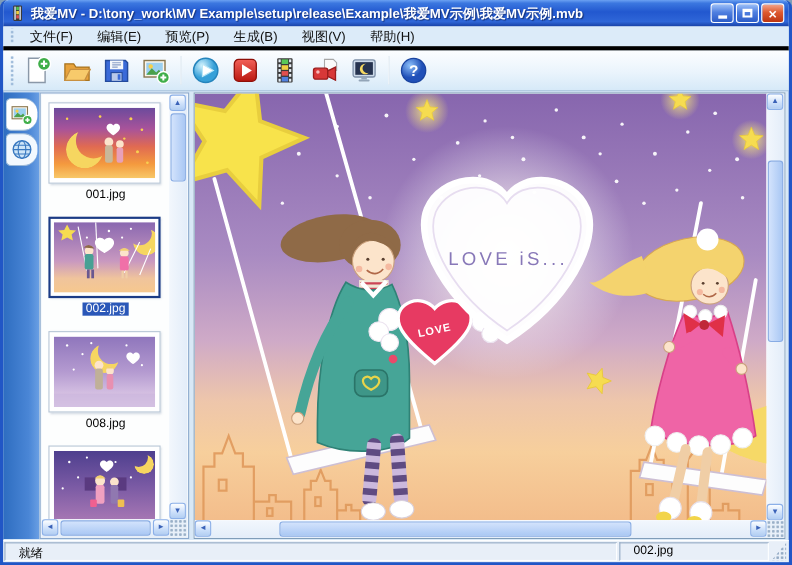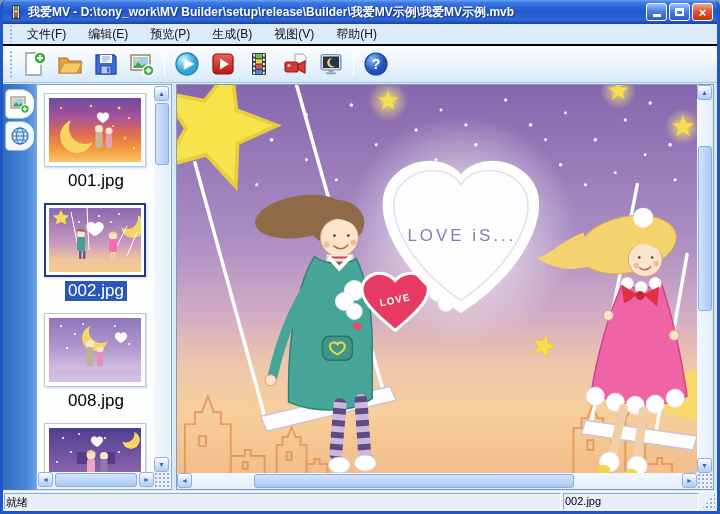--- a/index.html
+++ b/index.html
@@ -18,21 +18,21 @@
     white-space:nowrap; overflow:hidden; flex:1; }
   .winbtn { width:21px; height:18px; margin-left:2px; border:1px solid #fff; border-radius:3px;
     display:flex; align-items:center; justify-content:center;
     background:linear-gradient(180deg,#9cc0f8,#4f7fe0 45%,#2c5cc8); }
   .winbtn.close { background:linear-gradient(180deg,#f2a58d,#de5a30 45%,#bc3512); }
   .minbar { width:8px; height:3px; background:#fff; margin-top:7px; }
   .maxbox { width:9px; height:8px; border:2px solid #fff; border-top-width:3px; }
   .closex { color:#fff; font-size:13px; font-weight:bold; line-height:1; }
 
   
-  .menubar { height:22px; flex:0 0 22px; background:#dcebf9; border-bottom:2px solid #000000;
+  .menubar { height:22px; flex:0 0 22px; background:#dcebf9; border-bottom:4px solid #000000;
     display:flex; align-items:center; padding-left:2px; }
   .grip { width:5px; height:80%; margin:0 3px;
     background-image:radial-gradient(circle,#9ab8d8 1px,transparent 1.4px);
     background-size:4px 4px; background-position:center; background-repeat:repeat-y; }
   .menu-item { font-size:12px; color:#111; padding:3px 11px; cursor:default; }
 
   
   .toolbar { height:37px; flex:0 0 37px; display:flex; align-items:center; padding-left:2px;
     background:linear-gradient(180deg,#fcfdff 0%,#eaf4fc 55%,#d6e9f8 100%);
     border-bottom:1px solid #a9c4dc; }
@@ -53,21 +53,21 @@
   
   .thumb-panel { width:136px; flex:0 0 136px; position:relative; background:#f2f7fc;
     border:1px solid #8aa8cc; margin-right:4px; }
   .thumb-list { position:absolute; left:1px; top:1px; right:17px; bottom:17px;
     background:#fdfefe; overflow:hidden; padding-top:7px; }
   .thumb-item { width:104px; margin:0 auto 12px auto; text-align:center; cursor:pointer; }
   .thumb-frame { background:#fff; border:1px solid #b7c6d6; padding:4px; width:102px; height:74px;
     box-shadow:1px 1px 2px rgba(120,140,170,.35); }
   .thumb-item.selected .thumb-frame { border:2px solid #1c3c86; padding:3px; }
   .thumb-frame svg { display:block; width:92px; height:64px; }
-  .thumb-label { font-size:17px; color:#000; margin-top:4px; display:inline-block; padding:0 3px; }
+  .thumb-label { font-size:11px; color:#000; margin-top:4px; display:inline-block; padding:0 3px; }
   .thumb-item.selected .thumb-label { background:#2a57b8; color:#fff; }
 
   
   .sb-btn { width:15px; height:15px; flex:0 0 15px; border:1px solid #8cb0e8; border-radius:3px;
     background:linear-gradient(180deg,#fdfeff,#cbdffa 60%,#b2cef2);
     color:#3a62b8; font-size:7px; line-height:13px; text-align:center; }
   .vsb { position:absolute; width:16px; display:flex; flex-direction:column; background:
     linear-gradient(90deg,#f2f7fd,#e3edf9); }
   .hsb { position:absolute; height:16px; display:flex; background:
     linear-gradient(180deg,#f2f7fd,#e3edf9); }
@@ -87,21 +87,21 @@
   .preview-canvas { position:absolute; left:0; top:0; right:16px; bottom:16px; overflow:hidden; }
   .preview-canvas svg { width:100%; height:100%; display:block; }
   .preview-pane .vsb { right:0; top:0; bottom:16px; }
   .preview-pane .hsb { left:0; right:16px; bottom:0; }
   .preview-pane .sb-corner { right:0; bottom:0; }
 
   
   .statusbar { height:20px; flex:0 0 20px; background:#e8eff8; border-top:1px solid #fff;
     display:flex; align-items:stretch; padding:1px 2px 1px 1px; font-size:11px; }
   .sb-cell { border:1px solid; border-color:#93aac4 #fdfeff #fdfeff #93aac4;
-    padding:1px 1px; margin-right:2px; white-space:nowrap; overflow:hidden; }
+    padding:1px 12px; margin-right:2px; white-space:nowrap; overflow:hidden; }
   .cell-ready { flex:1; }
   .cell-file { width:136px; flex:0 0 136px; }
   .cell-info { width:162px; flex:0 0 162px; }
   .status-grip { width:14px; flex:0 0 14px;
     background-image:radial-gradient(circle,#93aac4 1px,transparent 1.5px);
     background-size:4px 4px; clip-path:polygon(100% 0,100% 100%,0 100%); }
 </style>
 </head>
 <body>
 
@@ -109,21 +109,21 @@
 
   <div class="titlebar">
     <svg class="app-icon" viewBox="0 0 16 16">
       <rect x="4" y="1" width="8" height="14" rx="1" fill="#3a3a3a"></rect>
       <rect x="5" y="2" width="1.4" height="12" fill="#cfd8e2"></rect>
       <rect x="9.6" y="2" width="1.4" height="12" fill="#cfd8e2"></rect>
       <rect x="6.8" y="2.2" width="2.4" height="3" fill="#53c353"></rect>
       <rect x="6.8" y="6" width="2.4" height="3" fill="#f0d040"></rect>
       <rect x="6.8" y="9.8" width="2.4" height="3" fill="#e05050"></rect>
     </svg>
-    <div class="title-text">我爱MV - D:\tony_work\MV Builder\setup\release\Builder\我爱MV示例\我爱MV示例.mvb</div>
+    <div class="title-text">我爱MV - D:\tony_work\MV Example\setup\release\Example\我爱MV示例\我爱MV示例.mvb</div>
     <div class="winbtn">
         <div class="minbar"></div>
       </div>
     <div class="winbtn">
         <div class="maxbox"></div>
       </div>
     <div class="winbtn close">
         <span class="closex">×</span>
       </div>
   </div>

